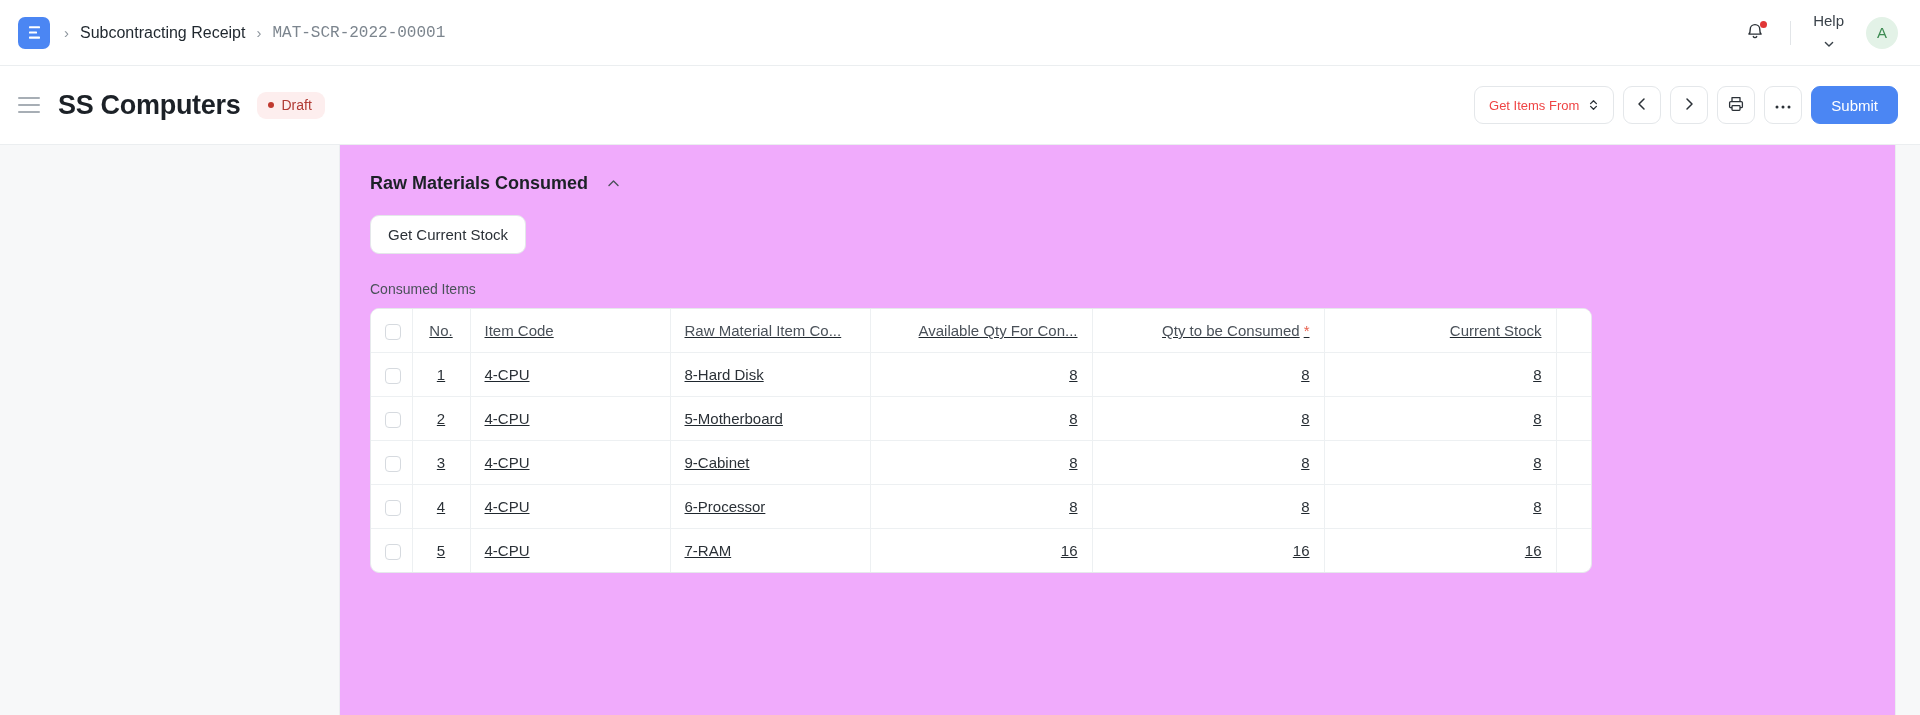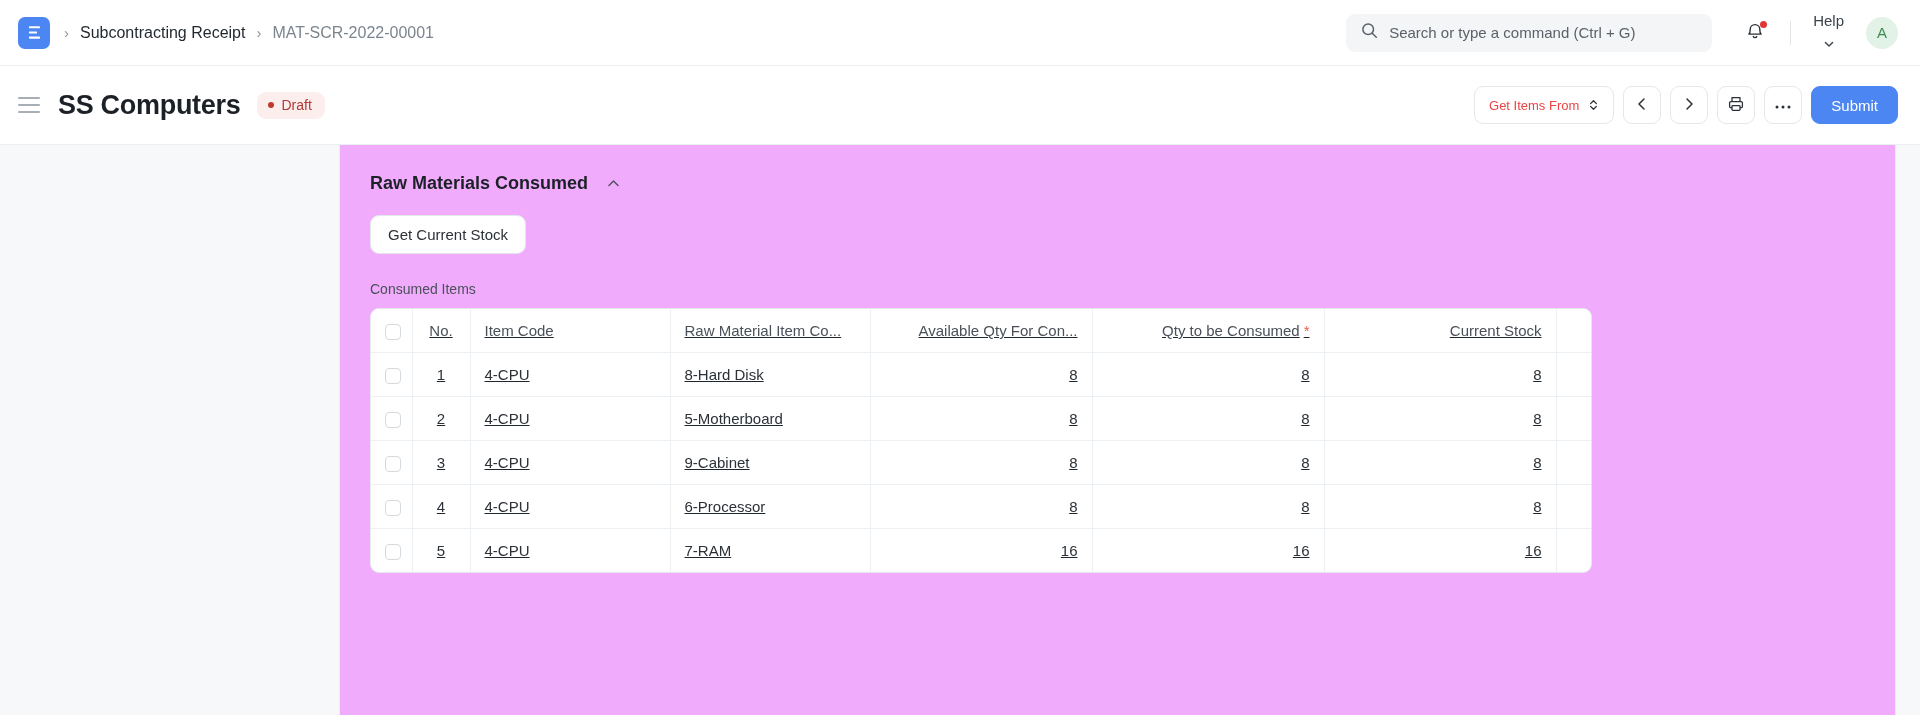--- a/index.html
+++ b/index.html
@@ -49,20 +49,21 @@
   .crumb-sep2 {
     color: #8d959d;
     font-size: 15px;
     margin: 0 11px;
     line-height: 1;
   }
   .crumb-current {
     font-size: 16px;
     color: #7c858e;
     white-space: nowrap;
+    font-family: Liberation Mono, monospace;
   }
 
   .nav-right {
     margin-left: auto;
     display: flex;
     align-items: center;
     gap: 0;
   }
   .searchbox {
     width: 366px;
@@ -332,29 +333,20 @@
       <rect x="3" y="12.6" width="11" height="2.1" rx="0.6" fill="#ffffff"></rect>
     </svg>
   </div>
 
   <span class="crumb-sep">›</span>
   <a class="crumb-link" href="#">Subcontracting Receipt</a>
   <span class="crumb-sep2">›</span>
   <span class="crumb-current">MAT-SCR-2022-00001</span>
 
   <div class="nav-right">
-    <div class="searchbox">
-      <span>
-        <svg width="17" height="17" viewBox="0 0 17 17" fill="none" aria-hidden="true">
-          <circle cx="7.2" cy="7.2" r="5.3" stroke="#5a6168" stroke-width="1.5"></circle>
-          <line x1="11.2" y1="11.2" x2="15.3" y2="15.3" stroke="#5a6168" stroke-width="1.5" stroke-linecap="round"></line>
-        </svg>
-      </span>
-      <input type="text" placeholder="Search or type a command (Ctrl + G)" style="">
-    </div>
 
     <div class="bell-wrap">
       <span>
         <svg width="20" height="20" viewBox="0 0 20 20" fill="none" aria-hidden="true">
           <path d="M5.2 8.4a4.8 4.8 0 0 1 9.6 0c0 3.6 1.3 4.7 1.3 4.7H3.9s1.3-1.1 1.3-4.7Z" stroke="#2b3137" stroke-width="1.4" stroke-linejoin="round"></path>
           <path d="M8.3 15.6a1.9 1.9 0 0 0 3.4 0" stroke="#2b3137" stroke-width="1.4" stroke-linecap="round"></path>
         </svg>
       </span>
       <span class="bell-dot"></span>
     </div>

